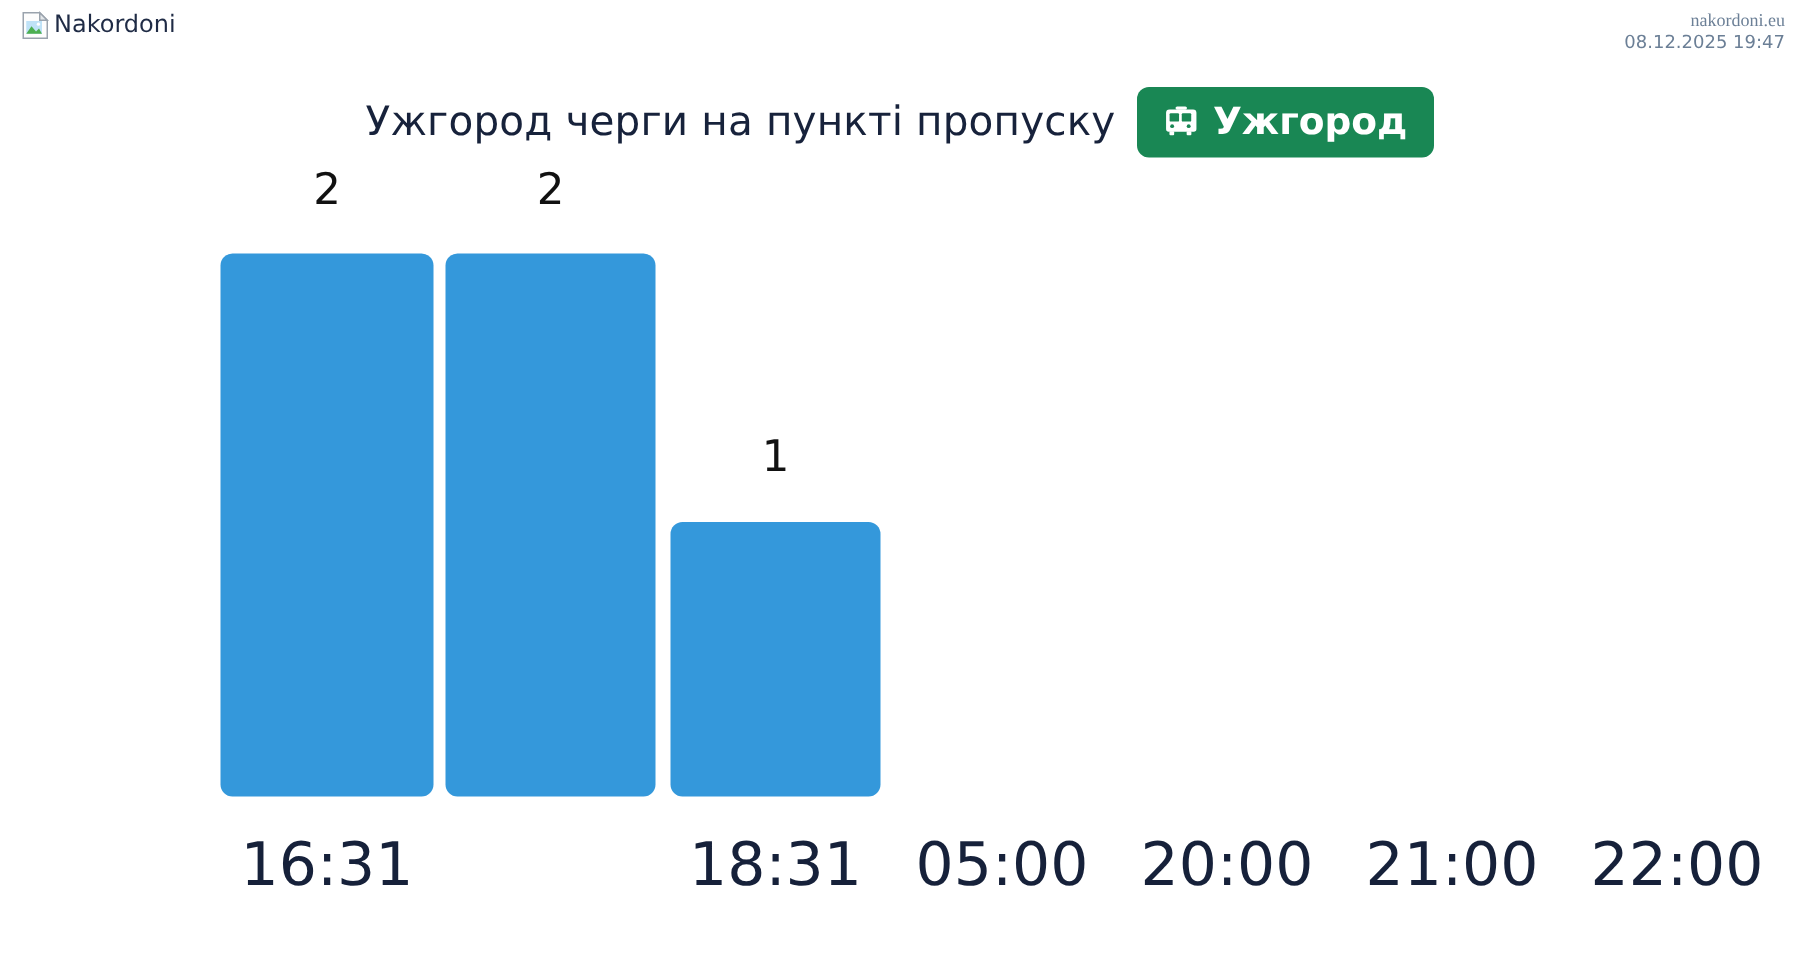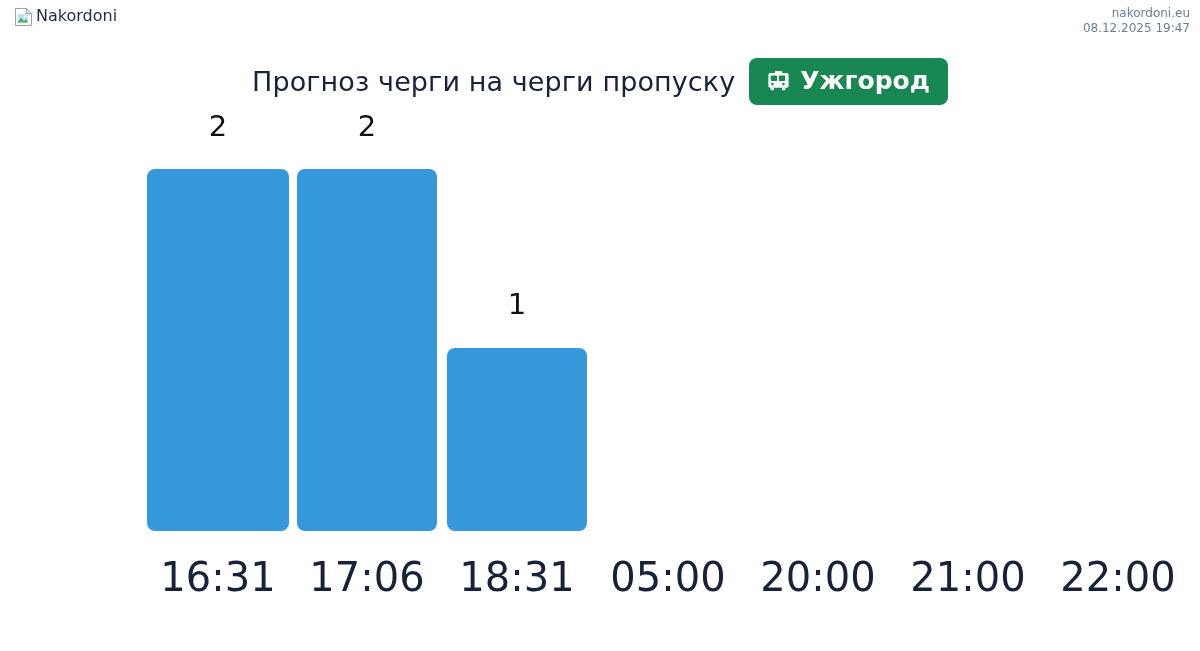--- a/index.html
+++ b/index.html
@@ -45,21 +45,21 @@
   .meta {
     position: absolute;
     right: 10px;
     top: 6px;
     text-align: right;
     color: #6b7f96;
     font-size: 12px;
     line-height: 15px;
     font-family: "DejaVu Sans", "Liberation Sans", sans-serif;
   }
-  .meta-site { display: block; }
+  .meta-site { display: block; font-family: Liberation Serif, serif; }
   .meta-stamp { display: block; }
 
   
   .title-row {
     position: absolute;
     left: 0;
     right: 0;
     top: 58px;
     display: flex;
     align-items: center;
@@ -149,21 +149,21 @@
   </span>
   <span class="brand-alt">Nakordoni</span>
 </div>
 
 <div class="meta">
   <span class="meta-site">nakordoni.eu</span>
   <span class="meta-stamp">08.12.2025 19:47</span>
 </div>
 
 <div class="title-row">
-  <span class="title-text">Прогноз черги на черги пропуску</span>
+  <span class="title-text">Ужгород черги на пункті пропуску</span>
   <span class="badge">
     <span class="bus-icon">
       <svg viewBox="0 0 24 24" width="27" height="27" aria-hidden="true">
         <path d="M5 4.4h14a2 2 0 0 1 2 2v9.6a1.6 1.6 0 0 1-1.6 1.6H4.6A1.6 1.6 0 0 1 3 16V6.4a2 2 0 0 1 2-2z" fill="#ffffff"></path>
         <rect x="5.1" y="6.6" width="5.6" height="5.0" rx="0.7" fill="#198754"></rect>
         <rect x="12.3" y="6.6" width="5.6" height="5.0" rx="0.7" fill="#198754"></rect>
         <circle cx="6.6" cy="14.3" r="1.15" fill="#198754"></circle>
         <circle cx="16.4" cy="14.3" r="1.15" fill="#198754"></circle>
         <rect x="5.0" y="17.4" width="2.8" height="2.3" rx="0.6" fill="#ffffff"></rect>
         <rect x="15.2" y="17.4" width="2.8" height="2.3" rx="0.6" fill="#ffffff"></rect>
@@ -178,21 +178,20 @@
 
   <div class="chart-col" style="left:147px; width:142px;">
     <span class="bar-value" style="top:10px;">2</span>
     <span class="bar" style="top:69px; height:362px;"></span>
     <span class="tick-label" style="top:459px;">16:31</span>
   </div>
 
   <div class="chart-col" style="left:297px; width:140px;">
     <span class="bar-value" style="top:10px;">2</span>
     <span class="bar" style="top:69px; height:362px;"></span>
-    <span class="tick-label" style="top:459px;">17:06</span>
   </div>
 
   <div class="chart-col" style="left:447px; width:140px;">
     <span class="bar-value" style="top:188px;">1</span>
     <span class="bar" style="top:248px; height:183px;"></span>
     <span class="tick-label" style="top:459px;">18:31</span>
   </div>
 
   <div class="chart-col" style="left:598px; width:140px;">
     <span class="bar-value" style="top:10px;"></span>

